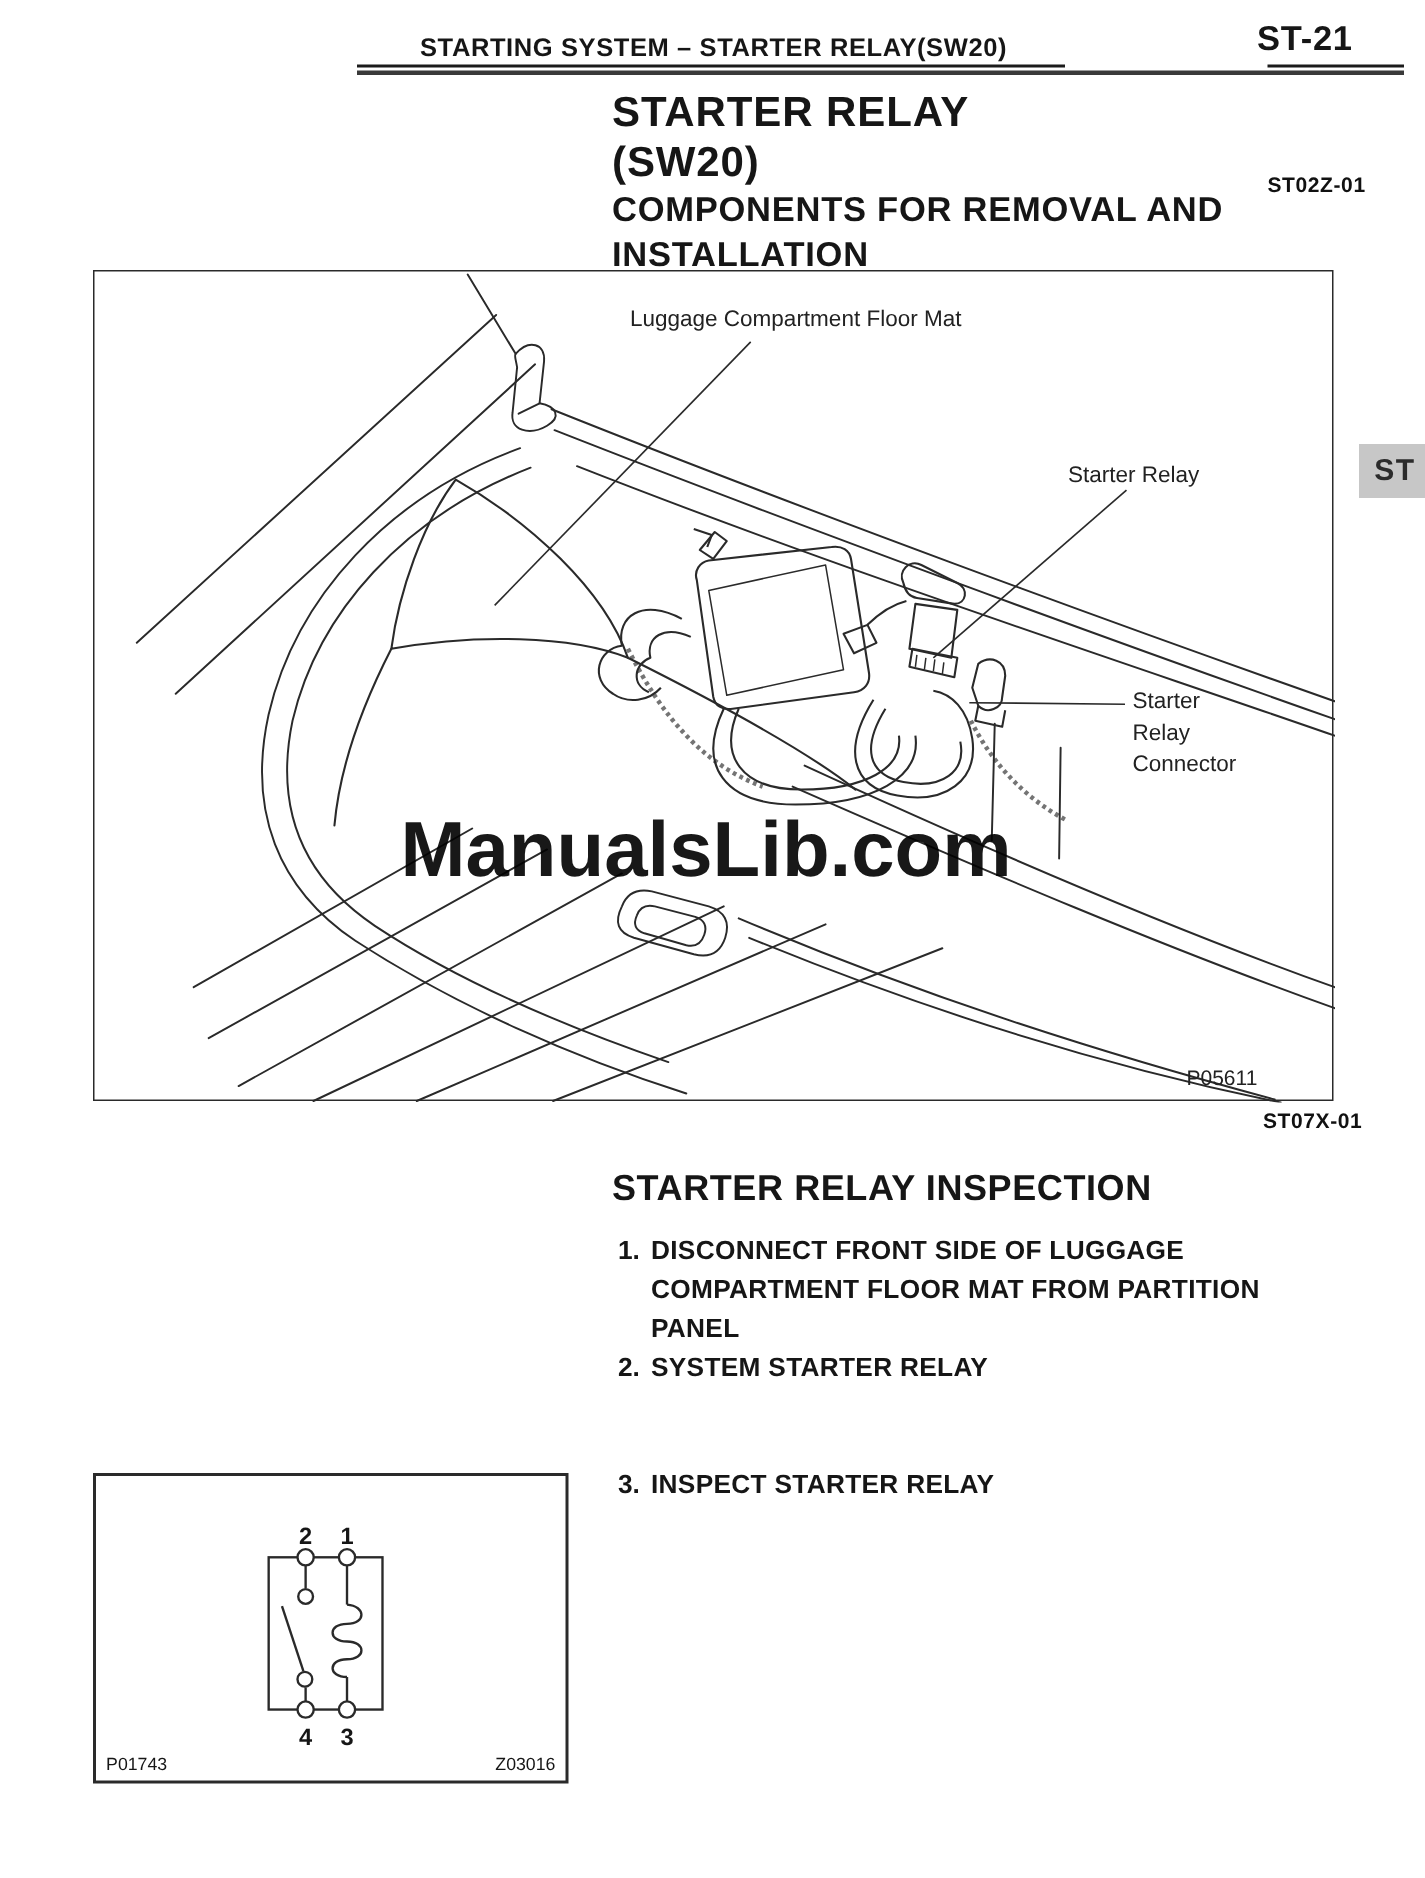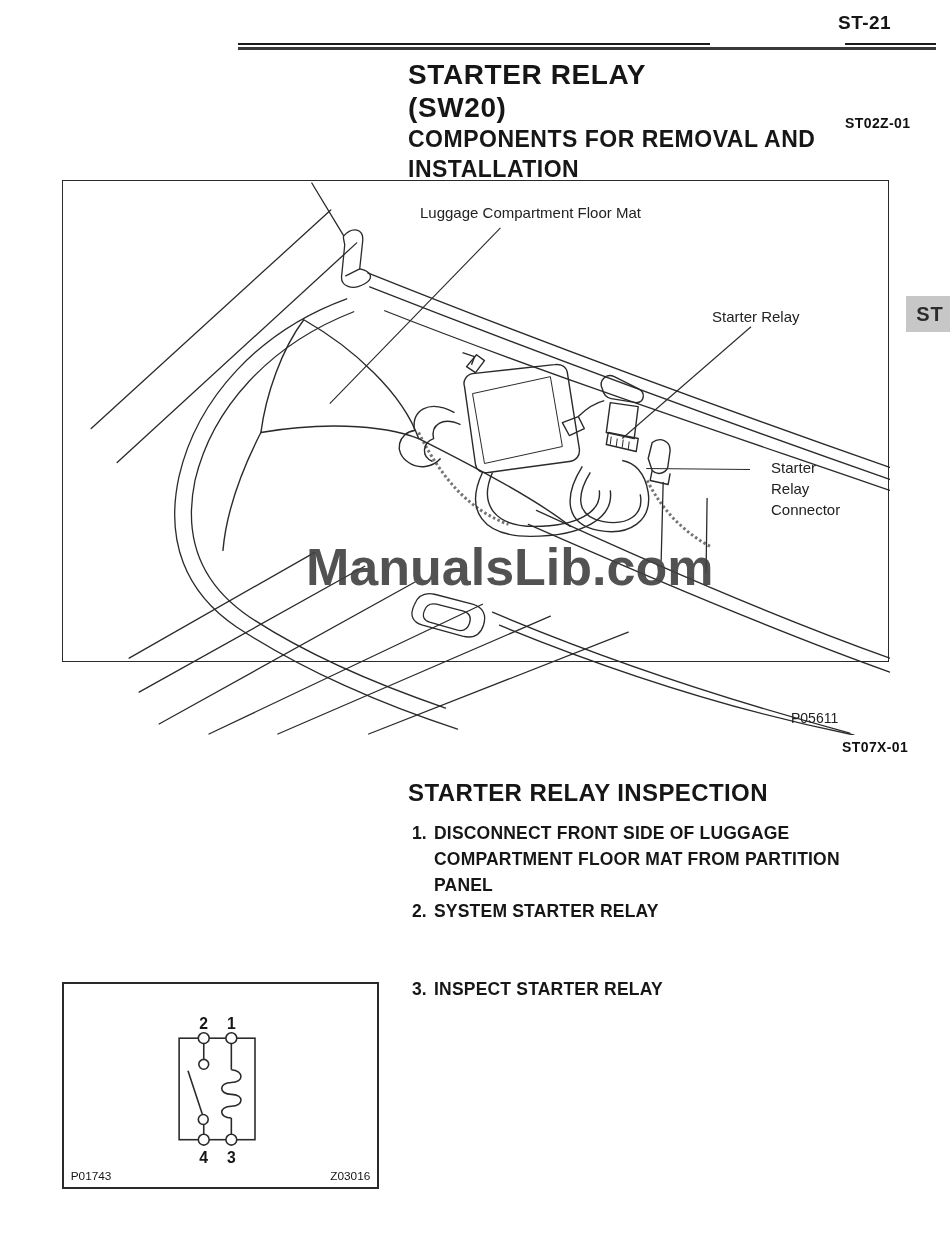--- a/index.html
+++ b/index.html
@@ -3,65 +3,66 @@
 <meta charset="utf-8">
 <style>
   * { margin:0; padding:0; box-sizing:border-box; }
   html,body { background:#ffffff; }
   .page {
     position:relative; width:950px; height:1252px; background:#ffffff;
     font-family:"Liberation Sans", sans-serif; color:#161616; overflow:hidden;
   }
   
   .crumb { position:absolute; left:280px; top:22px; font-size:17px; font-weight:bold; letter-spacing:0.4px; white-space:nowrap; }
-  .pagenum { position:absolute; left:838px; top:12px; font-size:19px; font-weight:bold; letter-spacing:0.5px; }
+  .pagenum { position:absolute; left:838px; top:12px; font-size:23px; font-weight:bold; letter-spacing:0.5px; }
   .rule-a { position:absolute; left:238px; top:43px; width:472px; height:2px; background:#1b1b1b; }
   .rule-b { position:absolute; left:845px; top:43px; width:91px; height:2px; background:#1b1b1b; }
   .rule-c { position:absolute; left:238px; top:47px; width:698px; height:3px; background:#3a3a3a; }
   
   .st-tab {
     position:absolute; left:906px; top:296px; width:48px; height:36px;
     background:#c7c7c7; color:#2b2b2b; font-size:20px; font-weight:bold;
     display:flex; align-items:center; justify-content:center; letter-spacing:1px;
   }
   
   .title-block { position:absolute; left:408px; top:58px; font-weight:bold; font-size:28px; line-height:33px; letter-spacing:0.6px; white-space:pre-line; }
   .components-heading { position:absolute; left:408px; top:124px; font-weight:bold; font-size:23px; line-height:30px; letter-spacing:0.5px; white-space:pre-line; }
   .tiny-code { position:absolute; font-size:14px; font-weight:bold; letter-spacing:0.4px; color:#111; }
   .code1 { left:845px; top:115px; }
   .code2 { left:842px; top:739px; }
   
-  .fig1 { position:absolute; left:62px; top:180px; width:827px; height:482px; border:1.5px solid #2a2a2a; background:#fff; }
+  .fig1 { position:absolute; left:62px; top:180px; width:827px; height:554px; border:1.5px solid #2a2a2a; background:#fff; }
   .fig1 svg { position:absolute; left:0; top:0; }
   .fig-label { position:absolute; font-size:15px; color:#222; white-space:pre-line; line-height:21px; }
   .lbl-mat { left:357px; top:21px; }
   .lbl-relay { left:649px; top:125px; }
-  .lbl-conn { left:692px; top:276px;margin-left:16px; }
+  .lbl-conn { left:692px; top:276px; }
   .fig-code1 { position:absolute; left:728px; top:529px; font-size:14px; color:#222; }
   .watermark {
     position:absolute; left:204px; top:356px; font-size:52px; font-weight:bold;
-    color:#404040; opacity:0.9; letter-spacing:0px; white-space:nowrap; pointer-events:none;margin-left:39px;
+    color:#000000; opacity:0.9; letter-spacing:0px; white-space:nowrap; pointer-events:none;
   }
   
   .h2-inspection { position:absolute; left:408px; top:750px; font-size:24px; font-weight:bold; letter-spacing:0.4px;margin-top:29px; }
   .see-note { position:absolute; left:408px; top:793px; font-size:17.5px; font-weight:bold; letter-spacing:0.2px; }
   .step { position:absolute; left:412px; width:480px; font-size:17.5px; font-weight:bold; line-height:26px; }
   .step .num { position:absolute; left:0; top:0; }
   .step .txt { display:block; margin-left:22px; white-space:pre-line; letter-spacing:0.2px; }
   .step1 { top:820px; }
   .step2 { top:898px; }
   .step3 { top:976px; }
   
   .fig2 { position:absolute; left:62px; top:982px; width:317px; height:207px; border:2px solid #2a2a2a; background:#fff; }
 </style>
 </head>
 <body>
 
 <div class="page">
 
+  <span class="crumb">STARTING SYSTEM  –  STARTER RELAY(SW20)</span>
   <span class="pagenum">ST-21</span>
   <div class="rule-a"></div>
   <div class="rule-b"></div>
   <div class="rule-c"></div>
 
   <div class="st-tab">ST</div>
 
   <div class="title-block">STARTER RELAY
 (SW20)</div>
   <div class="components-heading">COMPONENTS FOR REMOVAL AND

